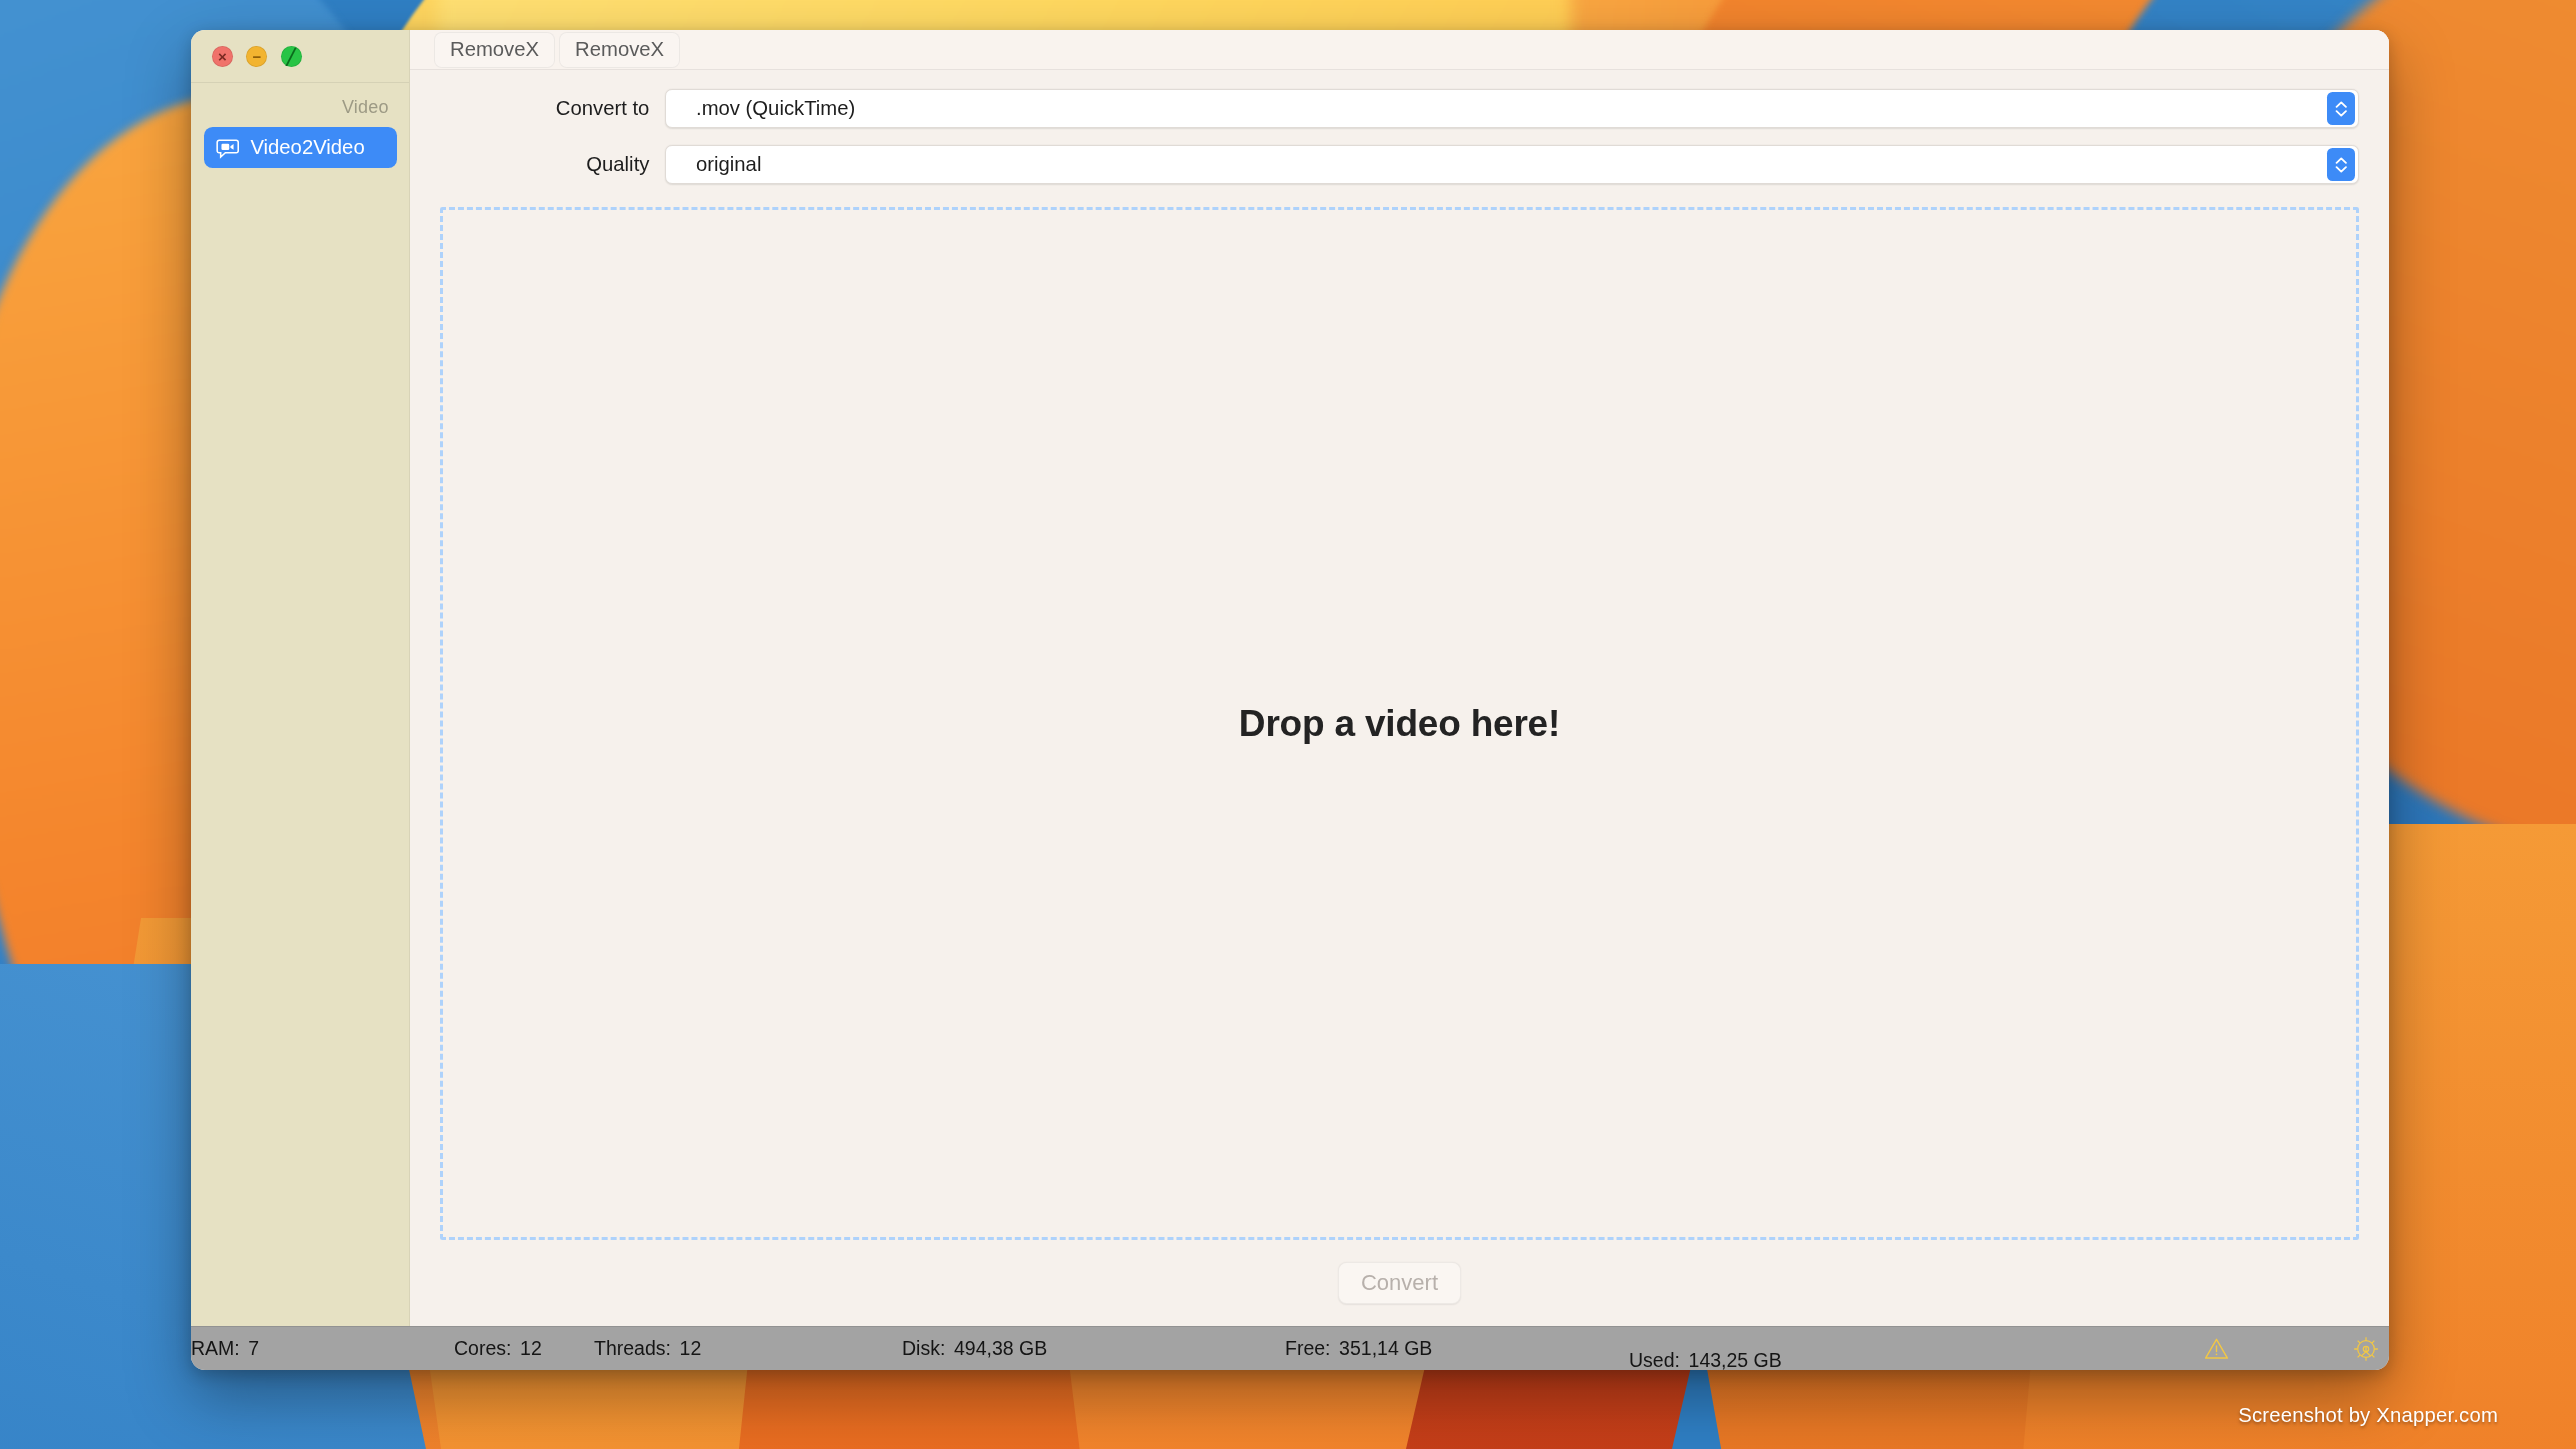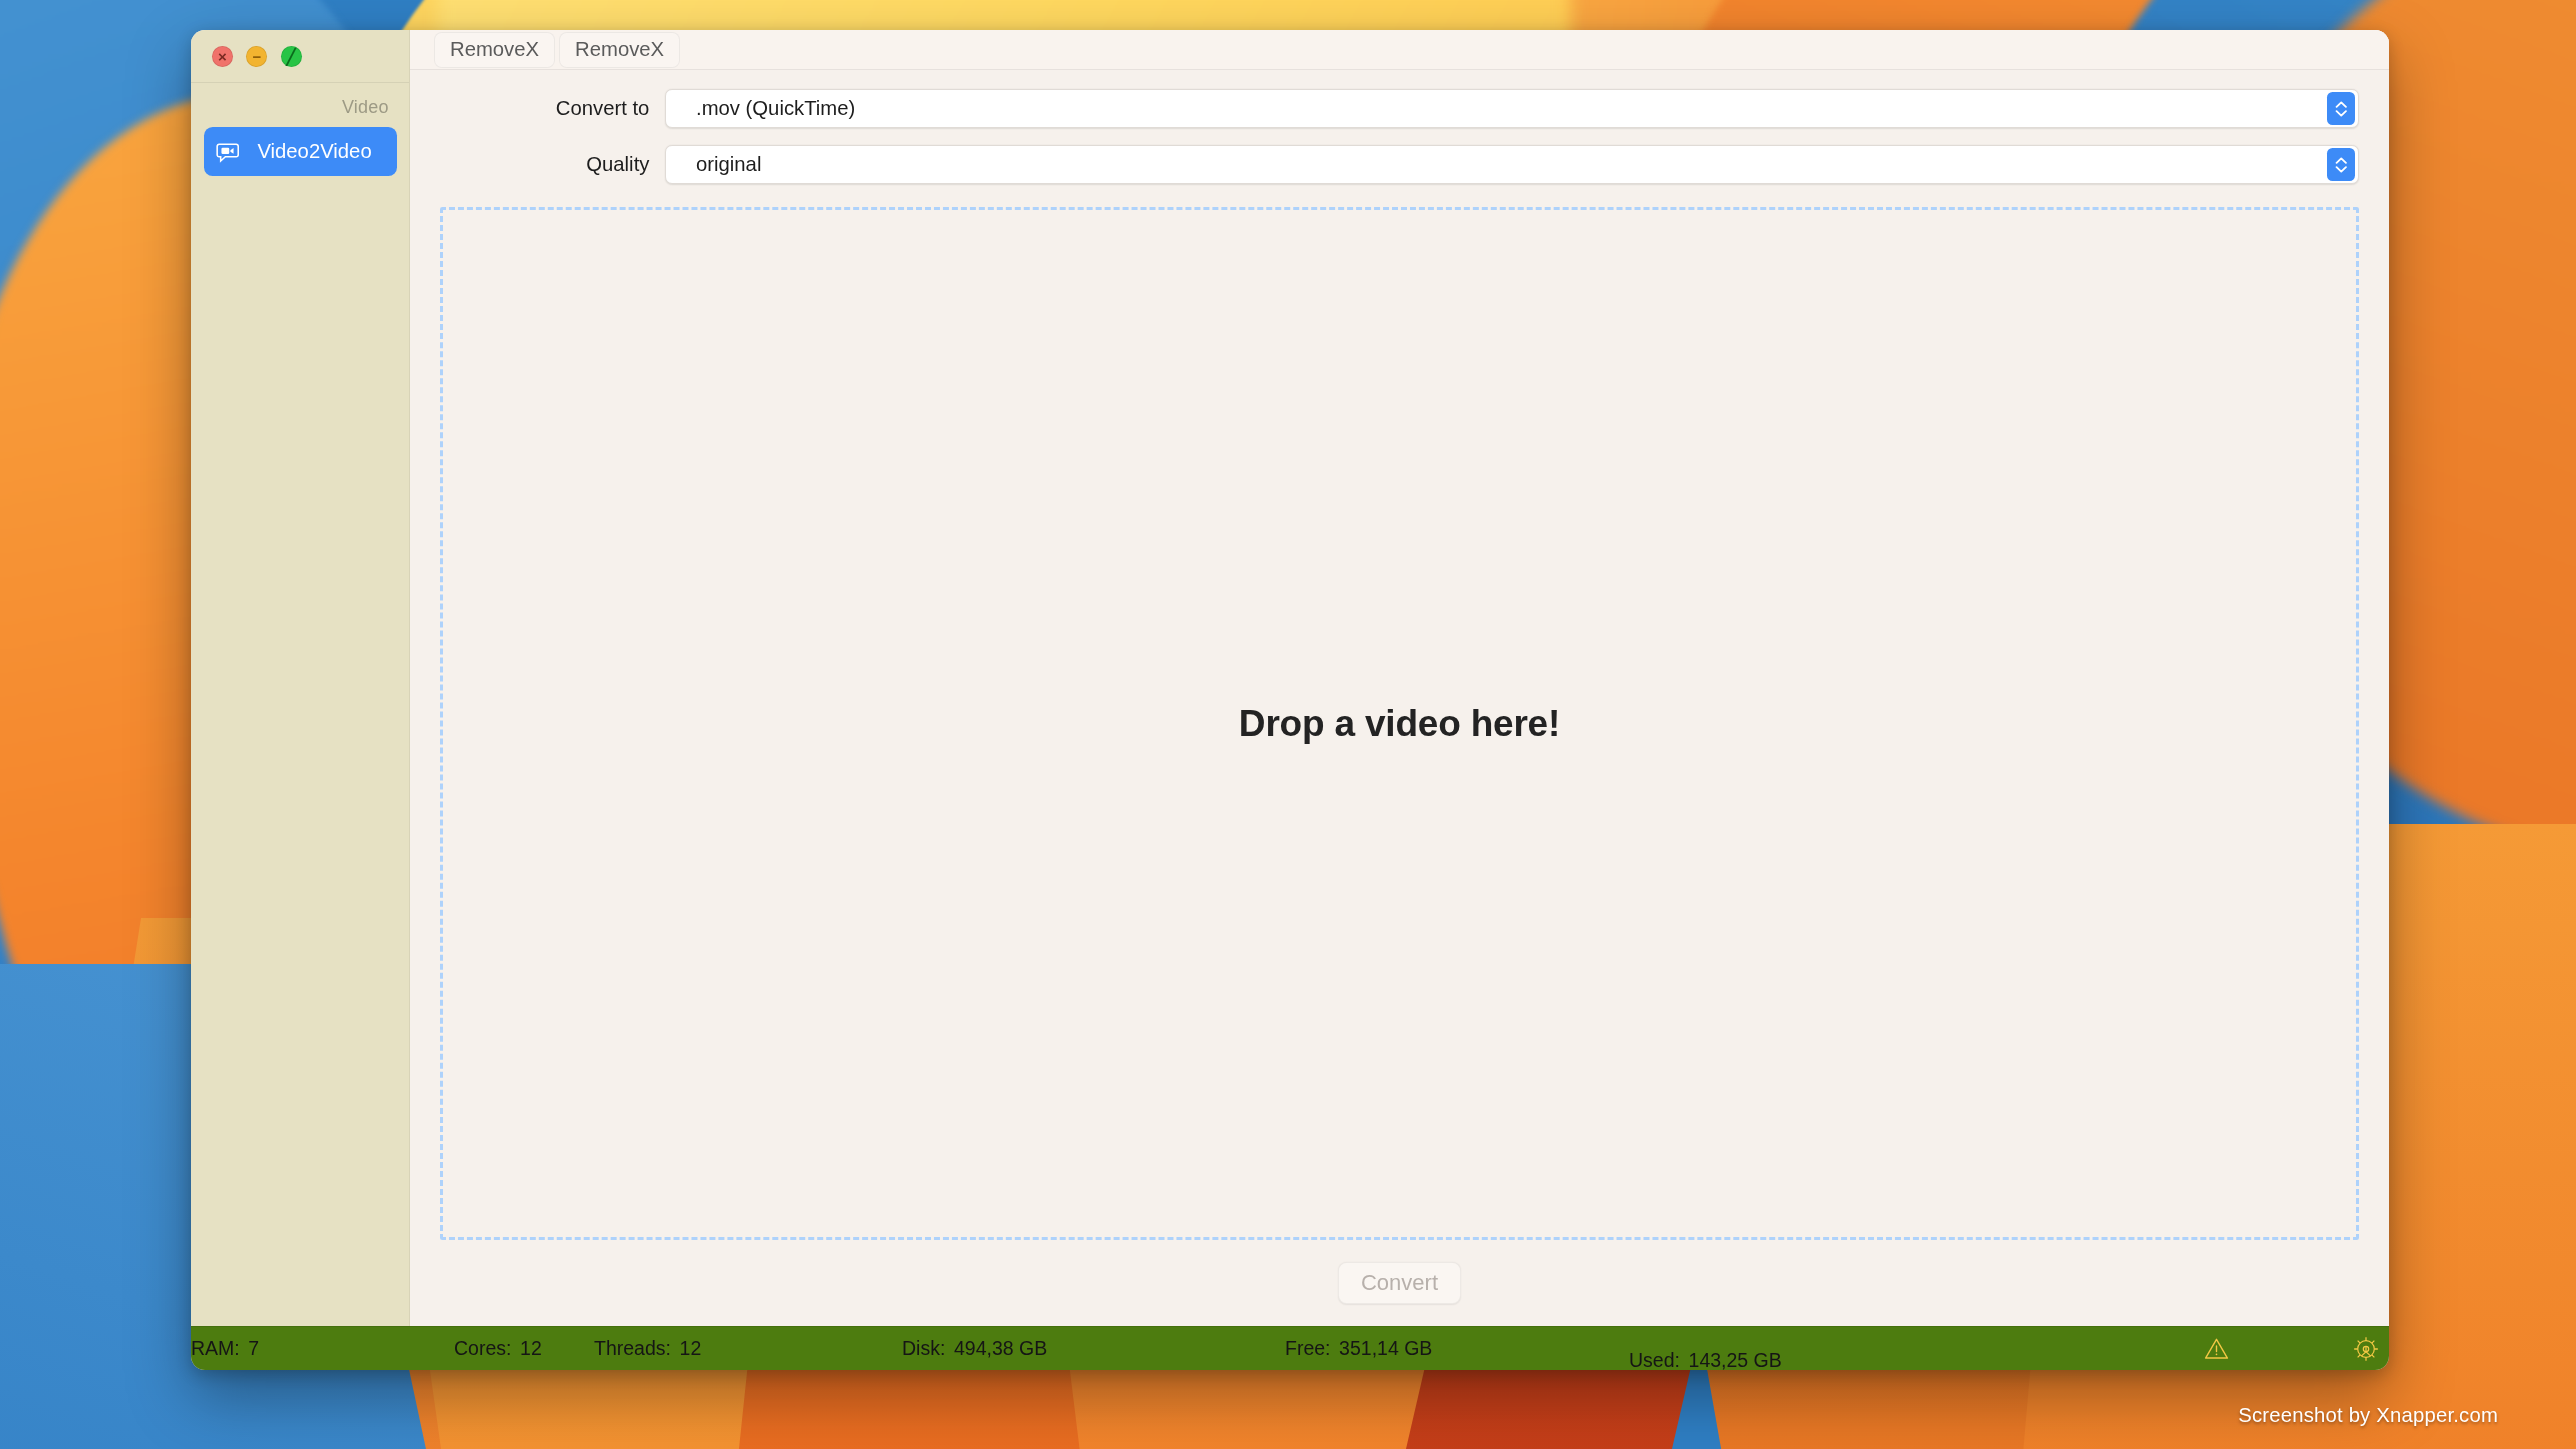--- a/index.html
+++ b/index.html
@@ -133,22 +133,22 @@
   #sidebar-content { padding: 14px 12.5px 0 12.5px; text-align: right; }
   #sidebar-section-title {
     font-size: 18px;
     color: #9d9a85;
     padding: 0 7.8px 9.4px 7.8px;
     letter-spacing: 0.2px;
   }
   .sidebar-item {
     display: flex;
     align-items: center;
-    gap: 18px;
-    height: 49px;
+    gap: 11px;
+    height: 41px;
     padding: 0 12.5px;
     border-radius: 8.6px;
     cursor: default;
   }
   .sidebar-item.selected { background: #3d8bf7; }
   .sidebar-item .si-label { font-size: 20.3px; color: #fff; }
   .si-icon { width: 23.4px; height: 23.4px; display: block; }
 
   
   #main-col { flex: 1; display: flex; flex-direction: column; min-width: 0; background: #f6f1ec; }
@@ -249,21 +249,21 @@
     box-shadow: 0 0.8px 1.6px rgba(0,0,0,.07);
     font-size: 22px;
     color: #b7b0ab;
     display: flex; align-items: center;
     cursor: default;
   }
 
   
   #statusbar {
     height: 44px;
-    background: #4d7c0f;
+    background: #a3a3a3;
     border-top: 0.8px solid rgba(0,0,0,.10);
     display: flex;
     align-items: center;
     position: relative;
   }
   .status-item {
     display: flex;
     align-items: baseline;
     gap: 8.6px;
     font-size: 19.5px;

